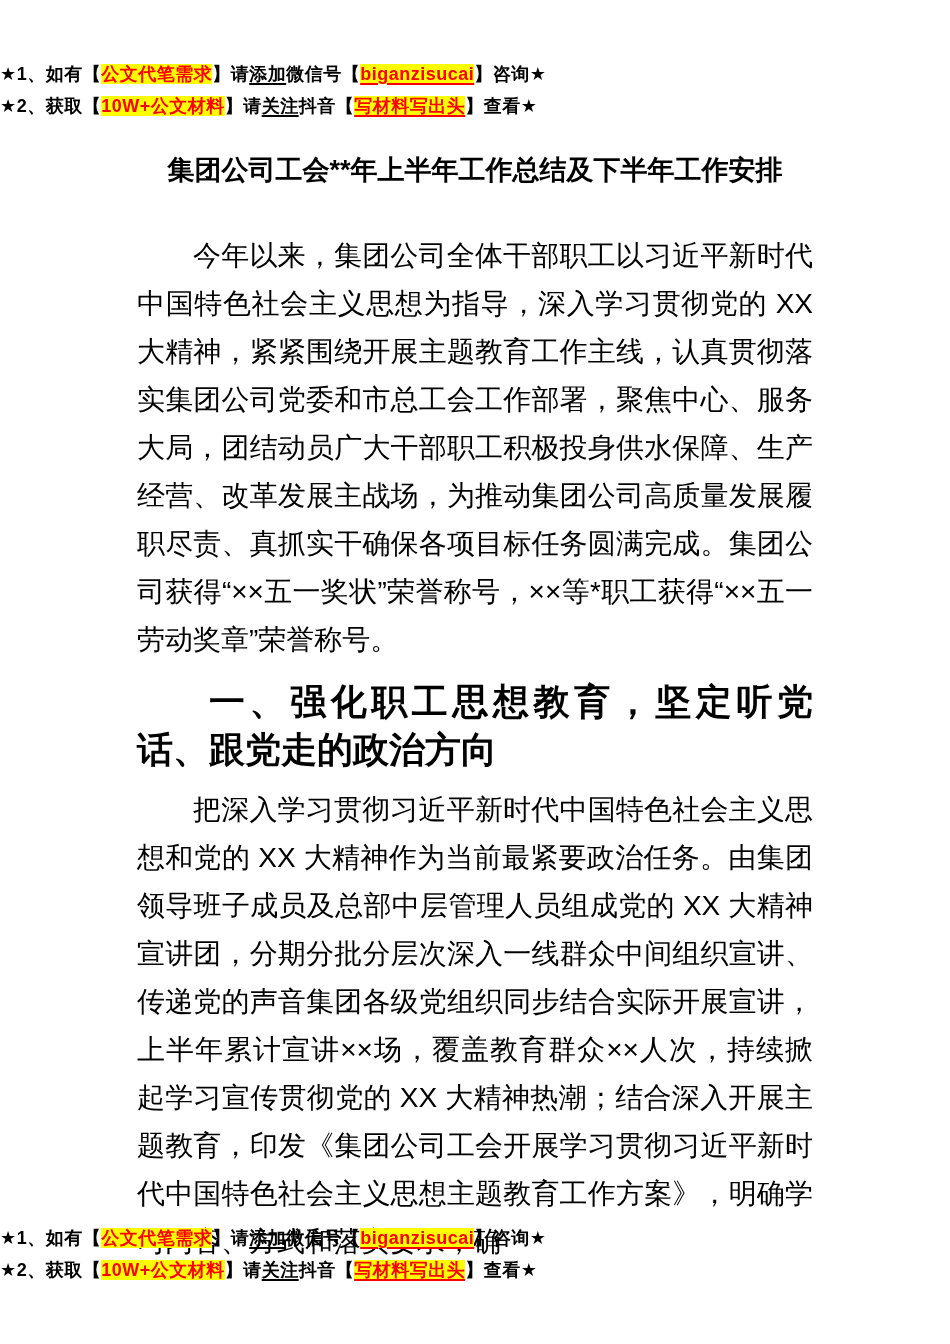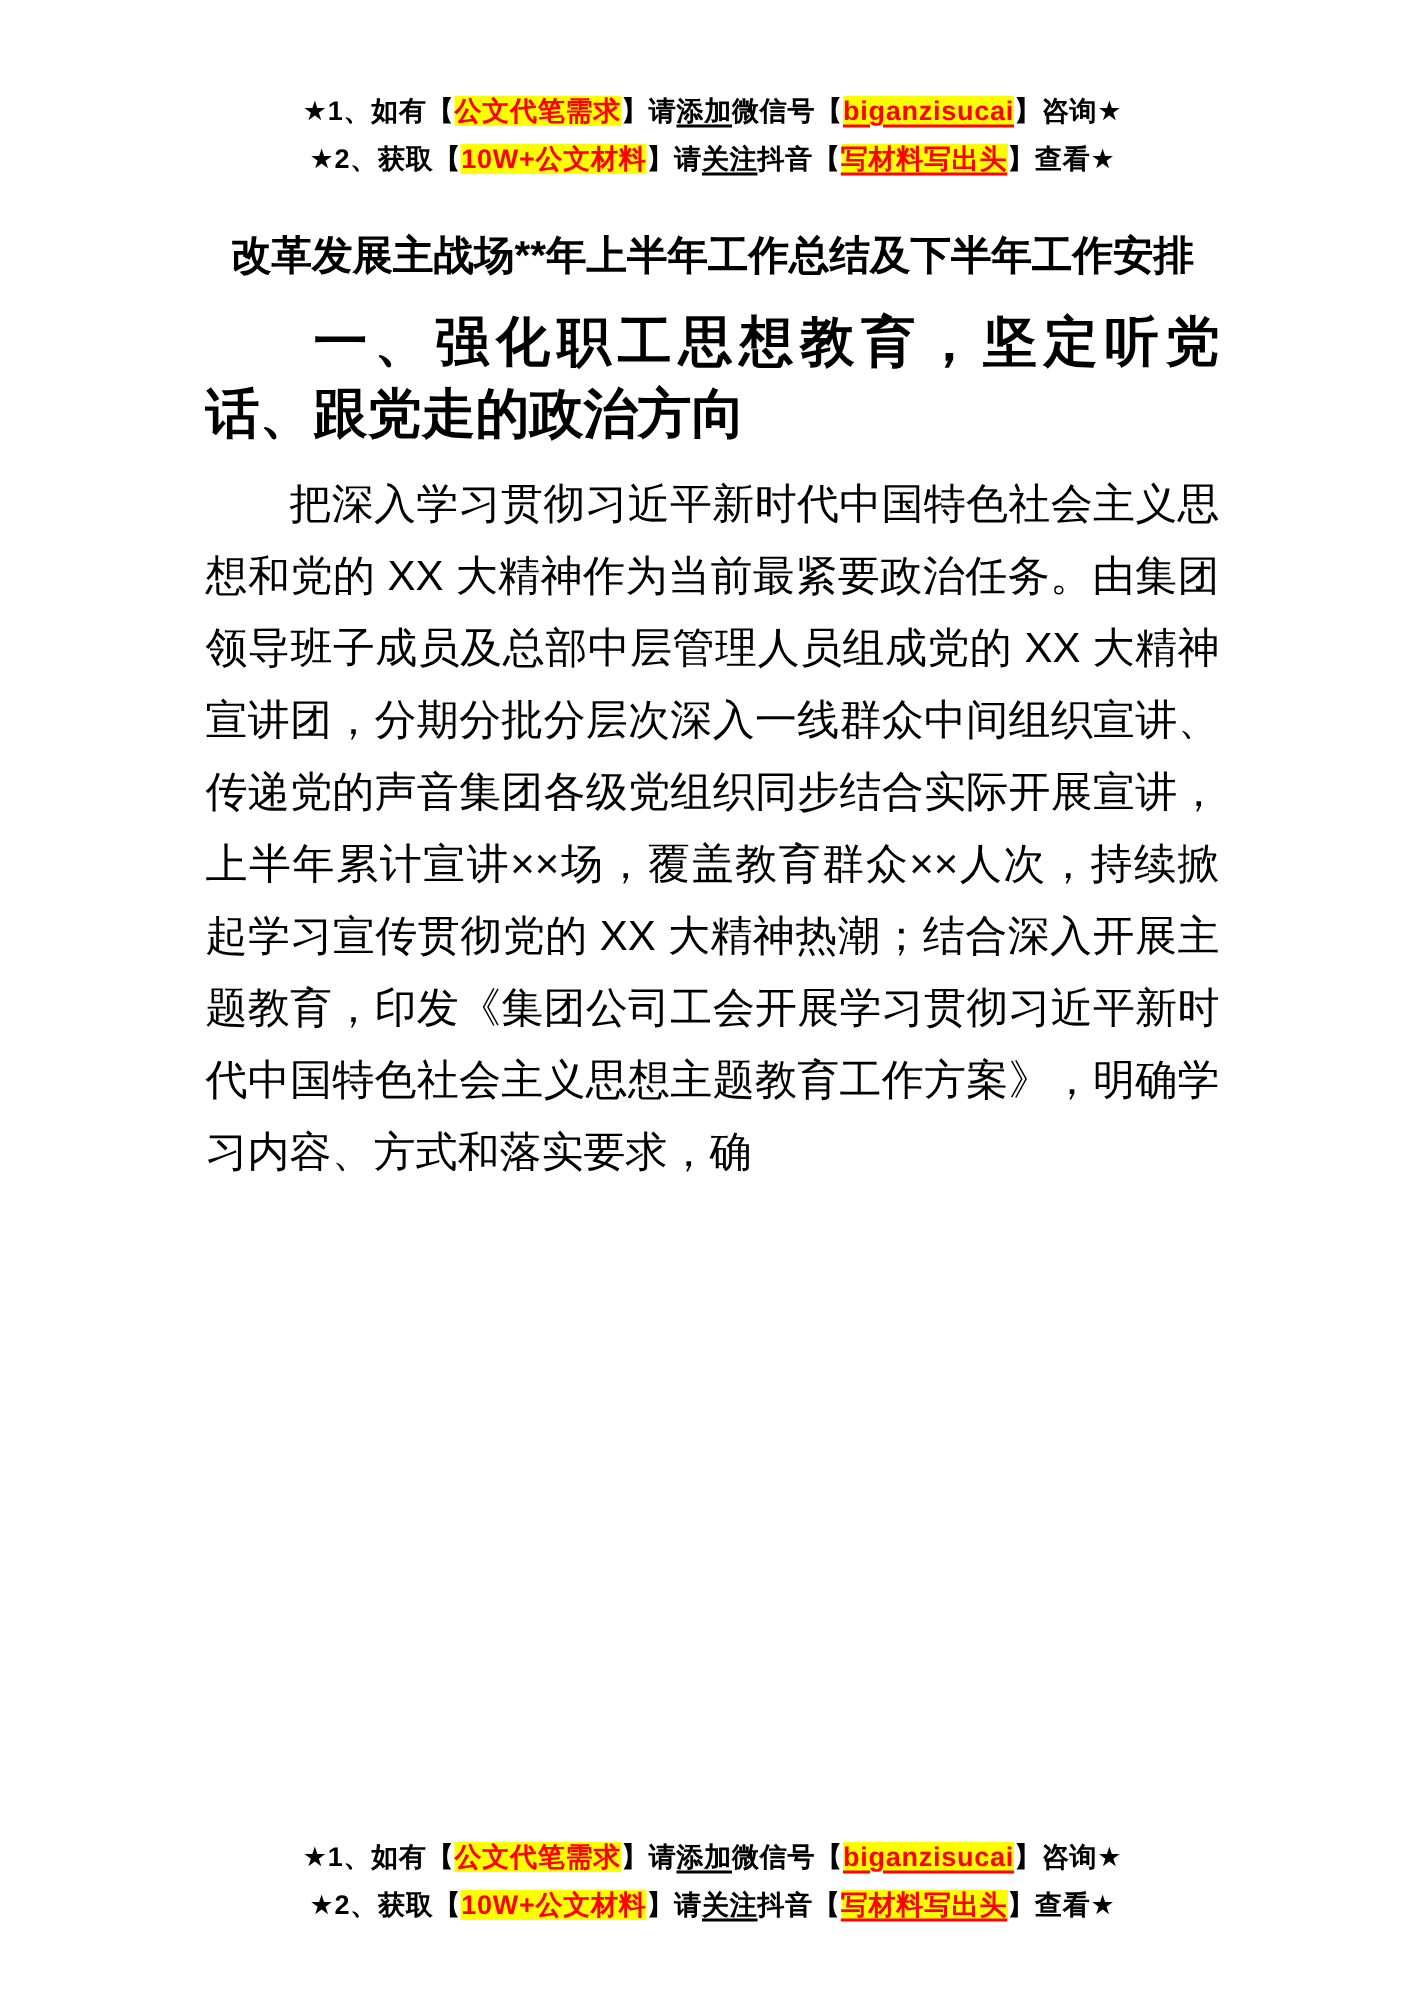--- a/index.html
+++ b/index.html
@@ -12,21 +12,20 @@
     width: 950px;
     height: 1344px;
     margin: 0 auto;
     background: var(--page-bg, #ffffff);
     overflow: hidden;
     font-family: "Liberation Sans", "DejaVu Sans", sans-serif;
     color: var(--text, #000000);
   }
   
   .promo {
-    text-align: center;
   }
   .promo-header {
     padding-top: 58px;
   }
   .promo-footer {
     position: absolute;
     left: 0;
     right: 0;
     bottom: 58px;
   }
@@ -89,22 +88,23 @@
 </head>
 <body>
 
 <div class="page">
 
   <div class="promo promo-header">
     <div class="promo-line"><span class="seg-plain">★1、如有【</span><span class="seg-highlight-red">公文代笔需求</span><span class="seg-plain">】请</span><span class="seg-underline">添加</span><span class="seg-plain">微信号【</span><span class="seg-highlight-red-underline">biganzisucai</span><span class="seg-plain">】咨询★</span></div>
     <div class="promo-line"><span class="seg-plain">★2、获取【</span><span class="seg-highlight-red">10W+公文材料</span><span class="seg-plain">】请</span><span class="seg-underline">关注</span><span class="seg-plain">抖音【</span><span class="seg-highlight-red-underline">写材料写出头</span><span class="seg-plain">】查看★</span></div>
   </div>
 
-  <h1 class="doc-title">改革发展主战场**年上半年工作总结及下半年工作安排</h1>
+  <h1 class="doc-title">集团公司工会**年上半年工作总结及下半年工作安排</h1>
 
+  <p class="body-para">今年以来，集团公司全体干部职工以习近平新时代中国特色社会主义思想为指导，深入学习贯彻党的 XX 大精神，紧紧围绕开展主题教育工作主线，认真贯彻落实集团公司党委和市总工会工作部署，聚焦中心、服务大局，团结动员广大干部职工积极投身供水保障、生产经营、改革发展主战场，为推动集团公司高质量发展履职尽责、真抓实干确保各项目标任务圆满完成。集团公司获得“××五一奖状”荣誉称号，××等*职工获得“××五一劳动奖章”荣誉称号。</p>
 
   <h2 class="section-heading">一、强化职工思想教育，坚定听党话、跟党走的政治方向</h2>
 
   <p class="body-para second">把深入学习贯彻习近平新时代中国特色社会主义思想和党的 XX 大精神作为当前最紧要政治任务。由集团领导班子成员及总部中层管理人员组成党的 XX 大精神宣讲团，分期分批分层次深入一线群众中间组织宣讲、传递党的声音集团各级党组织同步结合实际开展宣讲，上半年累计宣讲××场，覆盖教育群众××人次，持续掀起学习宣传贯彻党的 XX 大精神热潮；结合深入开展主题教育，印发《集团公司工会开展学习贯彻习近平新时代中国特色社会主义思想主题教育工作方案》，明确学习内容、方式和落实要求，确</p>
 
   <div class="promo promo-footer">
     <div class="promo-line"><span class="seg-plain">★1、如有【</span><span class="seg-highlight-red">公文代笔需求</span><span class="seg-plain">】请</span><span class="seg-underline">添加</span><span class="seg-plain">微信号【</span><span class="seg-highlight-red-underline">biganzisucai</span><span class="seg-plain">】咨询★</span></div>
     <div class="promo-line"><span class="seg-plain">★2、获取【</span><span class="seg-highlight-red">10W+公文材料</span><span class="seg-plain">】请</span><span class="seg-underline">关注</span><span class="seg-plain">抖音【</span><span class="seg-highlight-red-underline">写材料写出头</span><span class="seg-plain">】查看★</span></div>
   </div>
 

